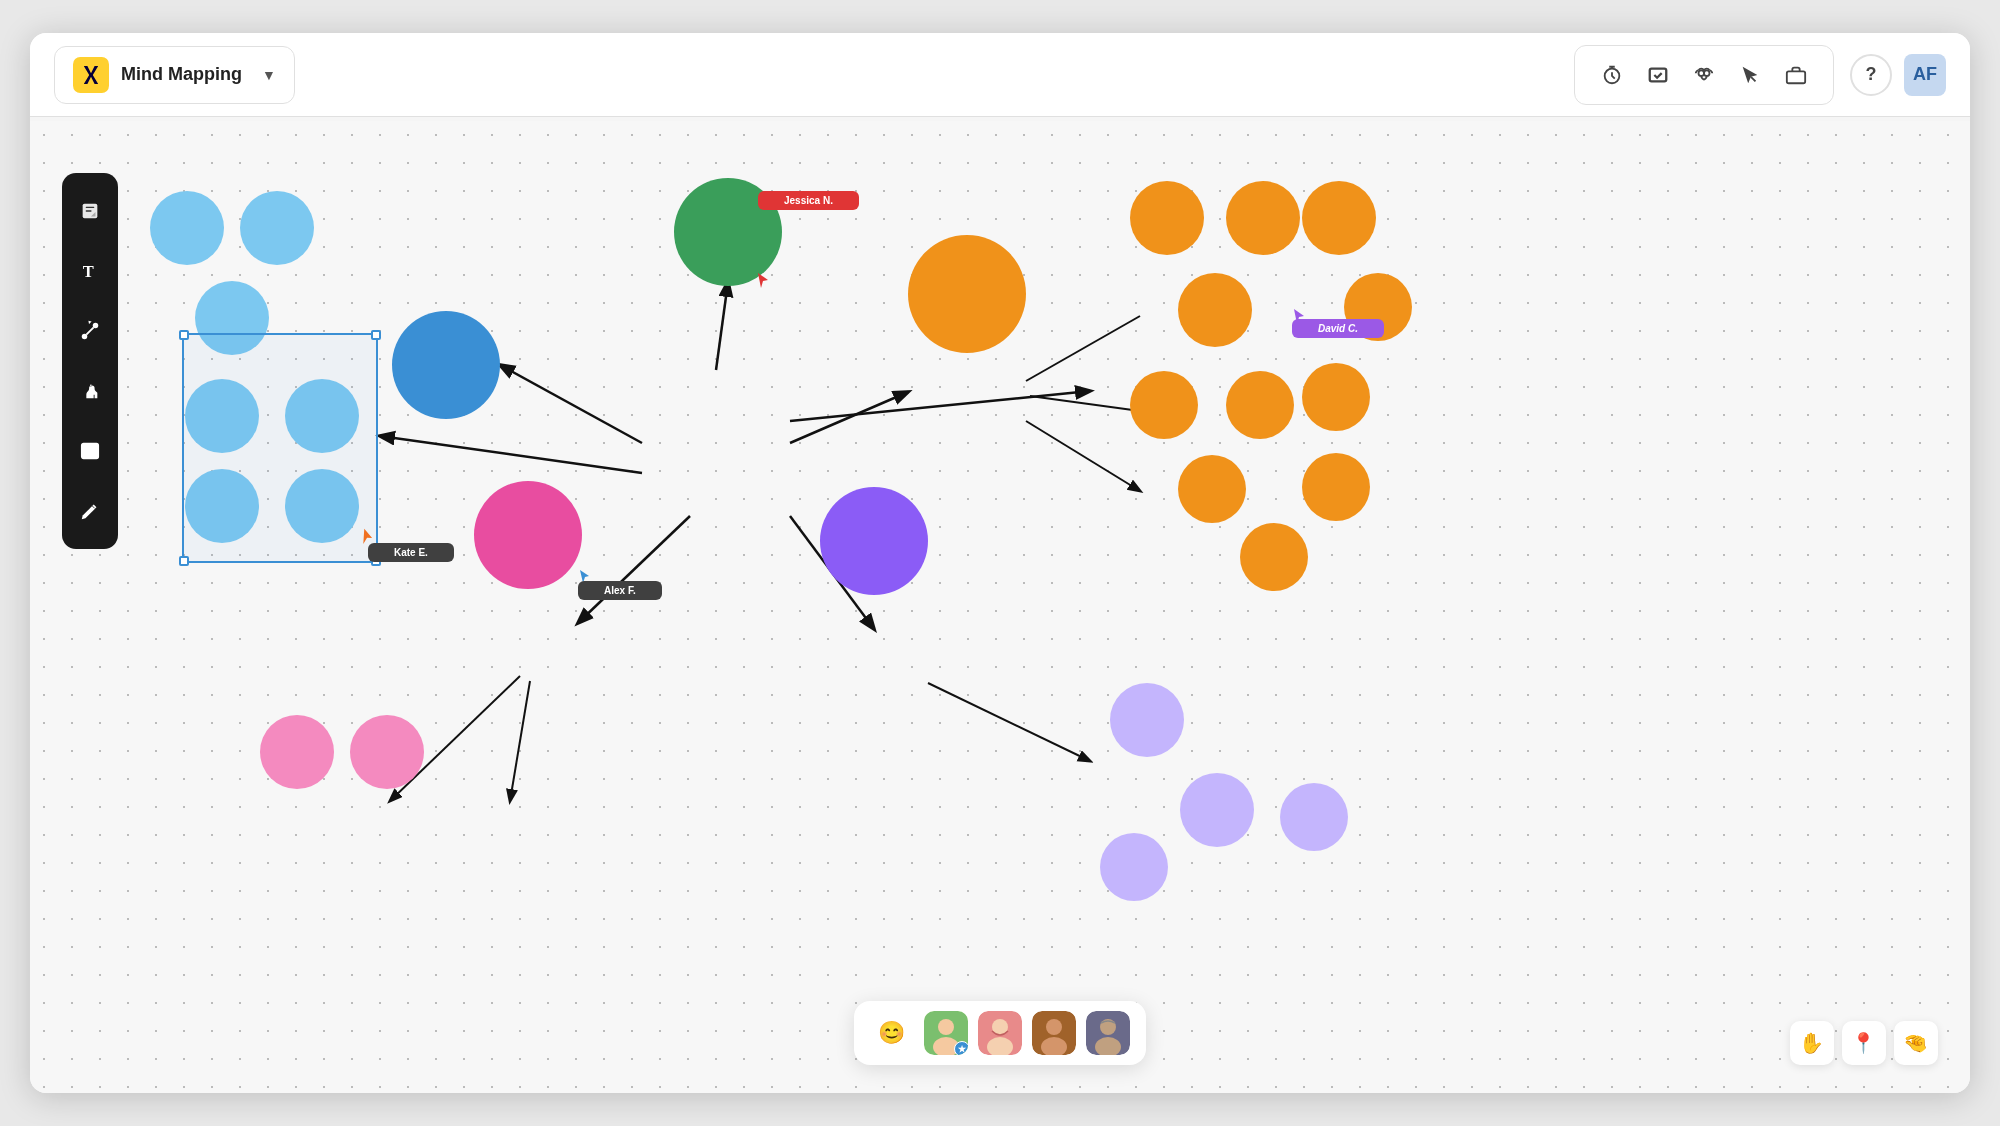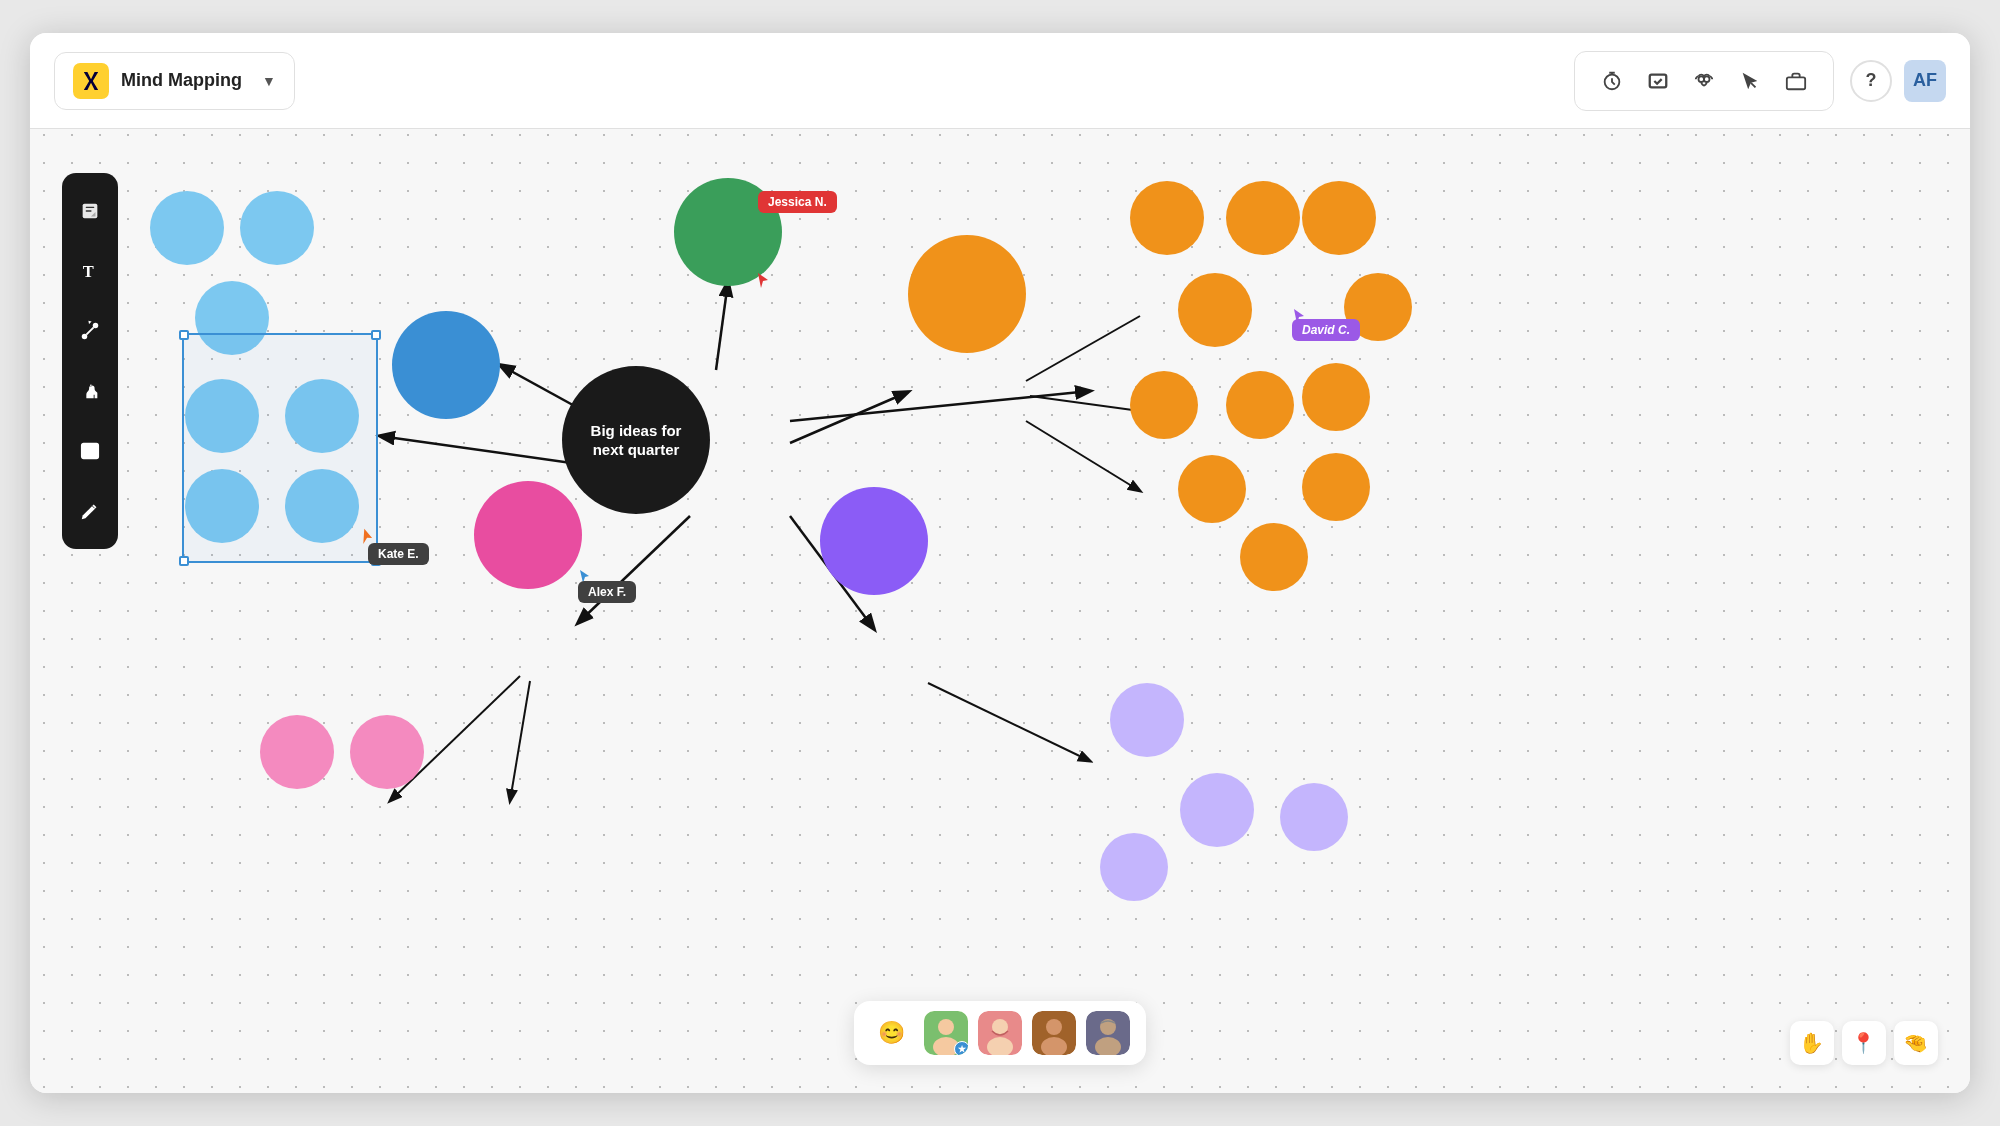--- a/index.html
+++ b/index.html
@@ -29,21 +29,21 @@
       bottom: 0;
       background-image: radial-gradient(circle, #bbb 1px, transparent 1px);
       background-size: 28px 28px;
       background-color: #f7f7f7;
     }
 
     
     .header {
       position: absolute;
       top: 0; left: 0; right: 0;
-      height: 96px;
+      height: 84px;
       background: white;
       border-bottom: 1px solid #e0e0e0;
       display: flex;
       align-items: center;
       padding: 0 24px;
       z-index: 10;
     }
     .logo-area {
       display: flex;
       align-items: center;
@@ -207,22 +207,22 @@
     }
     .handle-tl { top: -5px; left: -5px; }
     .handle-tr { top: -5px; right: -5px; }
     .handle-bl { bottom: -5px; left: -5px; }
     .handle-br { bottom: -5px; right: -5px; }
 
     
     .cursor-label {
       position: absolute;
       border-radius: 6px;
-      padding: 4px 10px;
-      font-size: 12px;
+      padding: 4px 26px;
+      font-size: 10px;
       font-weight: 700;
       color: white;
       z-index: 15;
       white-space: nowrap;
     }
     .cursor-jessica { background: #e03535; top: 158px; left: 728px; }
     .cursor-kate { background: #404040; top: 510px; left: 338px; }
     .cursor-alexf { background: #404040; top: 548px; left: 548px; text-align: right; }
     .cursor-david { background: #9b59e6; top: 286px; left: 1262px; font-style: italic; }
 
@@ -418,23 +418,20 @@
 
     <line x1="490" y1="555" x2="360" y2="680" stroke="#111" stroke-width="2" marker-end="url(#arr)"></line>
     <line x1="500" y1="560" x2="480" y2="680" stroke="#111" stroke-width="2" marker-end="url(#arr)"></line>
     <defs>
       <marker id="arr" markerWidth="8" markerHeight="8" refX="6" refY="3" orient="auto">
         <path d="M0,0 L0,6 L8,3 z" fill="#111"></path>
       </marker>
     </defs>
   </svg>
 
-  <div class="node node-center" style="position:absolute;top:333px;left:532px;">
-    <span style="padding:12px;">Big ideas for next quarter</span>
-  </div>
 
   <div class="node" style="position:absolute;top:145px;left:644px;width:108px;height:108px;background:#3a9e5a;border-radius:50%;"></div>
 
   <div class="node" style="position:absolute;top:278px;left:362px;width:108px;height:108px;background:#3a8fd4;border-radius:50%;"></div>
 
   <div class="node" style="position:absolute;top:202px;left:878px;width:118px;height:118px;background:#f0921a;border-radius:50%;"></div>
 
   <div class="node" style="position:absolute;top:448px;left:444px;width:108px;height:108px;background:#e84da0;border-radius:50%;"></div>
 
   <div class="node" style="position:absolute;top:454px;left:790px;width:108px;height:108px;background:#8b5cf6;border-radius:50%;"></div>

